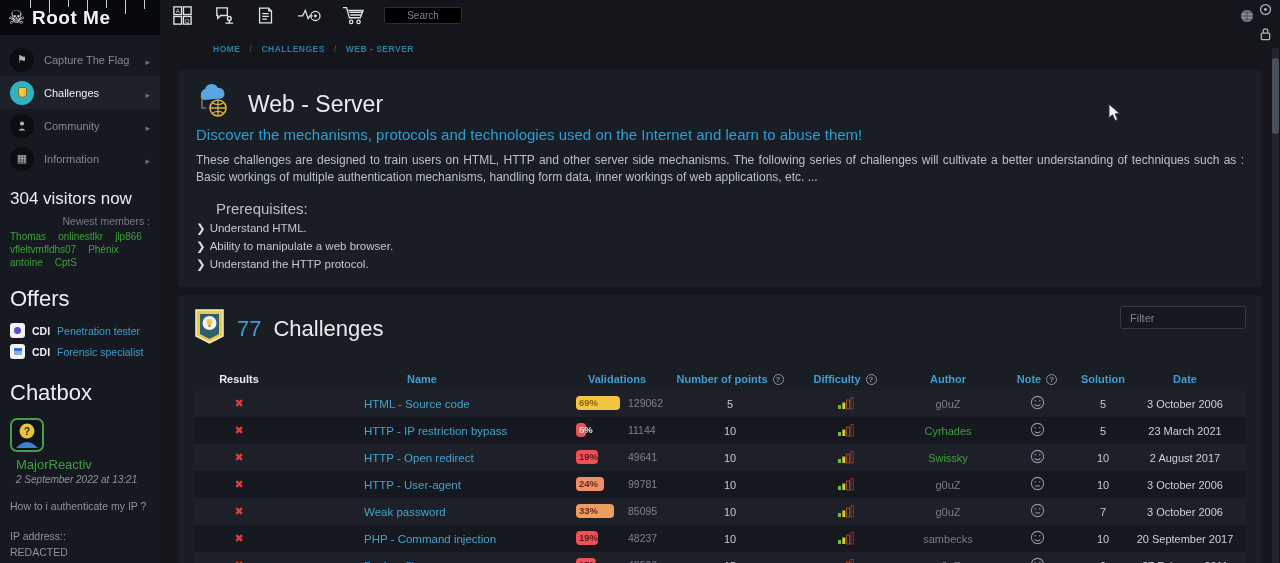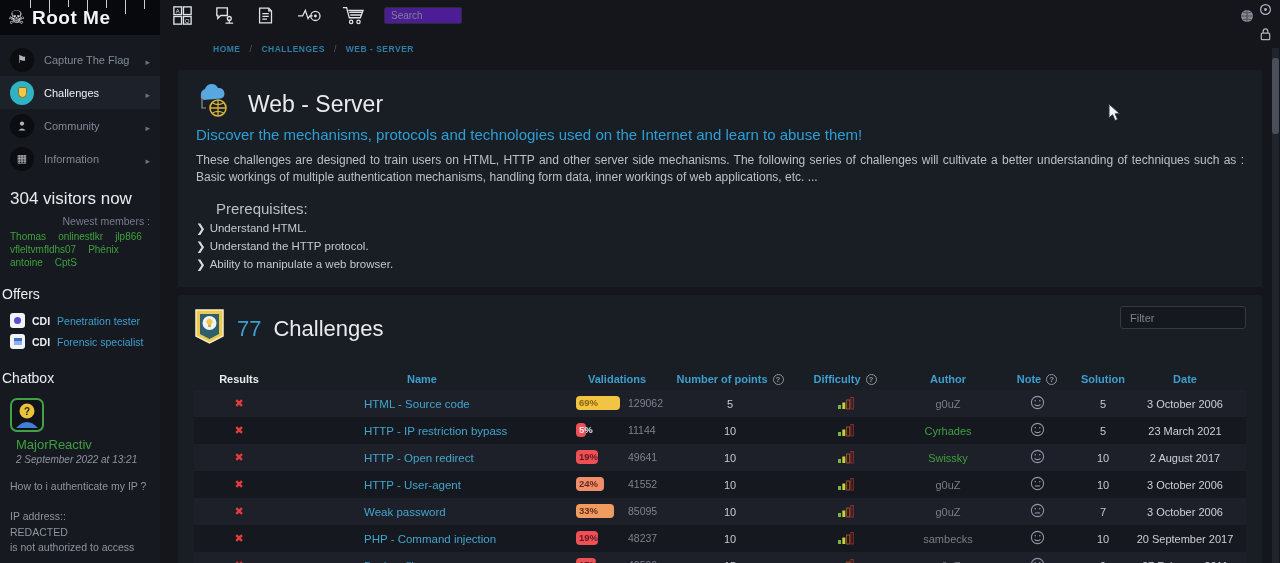--- a/index.html
+++ b/index.html
@@ -27,38 +27,38 @@
   .mi-shield { width:9px; height:11px; background:#f0c94a; border:1px solid #8a6d14; border-radius:2px 2px 5px 5px; }
   .mi-label { font-size:11px; color:#828a97; flex:1; }
   .menu-item.active .mi-label { color:#eef0f3; }
   .mi-arrow::after { content:"▸"; color:#6b7280; font-size:9px; }
 
   .visitors { color:#e9ebee; font-size:17px; padding:14px 10px 4px 10px; }
   .newest-label { color:#767e8b; font-size:10.5px; padding:2px 10px 4px 10px;text-align:right; }
   .members { display:flex; flex-wrap:wrap; column-gap:12px; row-gap:2px; padding:0 10px; }
   .member { color:#3fa03f; font-size:10px; }
 
-  .side-h2 { color:#eceef1; font-size:14px; padding:18px 10px 8px 2px; }
+  .side-h2 { color:#eceef1; font-size:22px; padding:18px 10px 8px 10px; }
   .offer-row { display:flex; align-items:center; gap:7px; padding:3px 10px; }
   .offer-logo { width:15px; height:15px; background:#f2f3f5; border-radius:3px; display:flex; align-items:center; justify-content:center; flex:0 0 15px; }
   .offer-logo .dot { width:7px; height:7px; border-radius:50%; background:#5a4fcf; }
   .offer-logo .bars { width:8px; height:7px; background:linear-gradient(#3d6fd0 40%, #8fb0e8 40%); }
   .offer-type { color:#eceef1; font-weight:bold; font-size:10.5px; }
   .offer-link { color:#3d9fd0; font-size:10.5px; }
 
   .chat { padding:4px 10px; }
   .avatar { width:34px; height:34px; border:2px solid #43a047; border-radius:7px; background:#10131a; display:block; }
   .chat-user { display:block; color:#3fa03f; font-size:13px; margin-top:5px; padding-left:6px; }
   .chat-time { color:#8d95a0; font-size:10px; font-style:italic; padding-left:6px; margin-top:2px; display:block; }
   .chat-msg { color:#8d95a0; font-size:10.5px; margin-top:14px; line-height:1.5; }
 
   
   .topbar { position:absolute; left:160px; top:0; width:1120px; height:30px; display:flex; align-items:center; gap:19px; padding-left:11px; }
   .tb-icon { color:#dfe3e8; display:flex; align-items:center; }
-  .search-box { width:78px; height:17px; background:#4c1d95; border:1px solid #2a2e36; border-radius:2px; color:#9aa2ad; font-size:10px; padding:0 6px; outline:none; }
+  .search-box { width:78px; height:17px; background:#000000; border:1px solid #2a2e36; border-radius:2px; color:#9aa2ad; font-size:10px; padding:0 6px; outline:none;text-align:center; }
   .search-box::placeholder { color:#7d828c; }
   .globe-icon { position:absolute; right:26px; top:9px; }
   .corner-icons { position:absolute; right:8px; top:2px; display:flex; flex-direction:column; gap:7px; z-index:9; }
 
   
   .breadcrumb { position:absolute; left:166px; top:44px; font-size:8.5px; letter-spacing:0.5px; display:flex; gap:9px; align-items:center;padding-left:47px; }
   .crumb { color:#2f7ea6; font-weight:bold; }
   .crumb-sep { color:#565d68; }
 
   
@@ -287,22 +287,22 @@
             <path d="M6 14 v10 h4" stroke="#8d95a0" stroke-width="1.2" fill="none"></path>
             <circle cx="6" cy="13" r="1.3" fill="#8d95a0"></circle>
           </svg>
       </span>
       <h1 class="page-title">Web - Server</h1>
     </div>
     <div class="subtitle">Discover the mechanisms, protocols and technologies used on the Internet and learn to abuse them!</div>
     <div class="desc">These challenges are designed to train users on HTML, HTTP and other server side mechanisms. The following series of challenges will cultivate a better understanding of techniques such as : Basic workings of multiple authentication mechanisms, handling form data, inner workings of web applications, etc. ...</div>
     <div class="prereq-label">Prerequisites:</div>
     <div class="prereq-item"><b>❯</b><span>Understand HTML.</span></div>
+    <div class="prereq-item"><b>❯</b><span>Ability to manipulate a web browser.</span></div>
     <div class="prereq-item"><b>❯</b><span>Understand the HTTP protocol.</span></div>
-    <div class="prereq-item"><b>❯</b><span>Ability to manipulate a web browser.</span></div>
   </div>
 
   <div class="panel panel-challenges">
     <div class="chal-head">
       <span>
         <svg width="31" height="37" viewBox="0 0 31 37">
             <path d="M2 2 h27 v26 l-13.5 7 L2 28 z" fill="#edc94d" stroke="#f7ecc8" stroke-width="1.5"></path>
             <path d="M6 6 h19 v20 l-9.5 5 L6 26 z" fill="#2e5f6e"></path>
             <circle cx="15.5" cy="15" r="7" fill="#f2f3f5"></circle>
             <circle cx="15.5" cy="13.8" r="3" fill="#edc94d"></circle>
@@ -406,21 +406,21 @@
               <path d="M4.3 8.7 Q7 11.2 9.7 8.7"></path>
             </svg></div>
           <div class="cell">10</div>
           <div class="cell date">2 August 2017</div>
         </div>
         <div class="trow dk">
           <div class="cell"><span class="xmark">✖</span></div>
           <div class="cell c-name"><a class="chal-link">HTTP - User-agent</a></div>
           <div class="cell c-valid">
             <span class="pill" style="width:28px;background:#ef8e68;color:rgba(60,14,16,0.8)">24%</span>
-            <span class="vcount">41552</span>
+            <span class="vcount">99781</span>
           </div>
           <div class="cell">10</div>
           <div class="cell"><svg width="17" height="14" viewBox="0 0 17 14">
               <rect x="1" y="9" width="3" height="4" fill="#7ab440"></rect>
               <rect x="5.3" y="6.5" width="3" height="6.5" fill="#c9cf36"></rect>
               <rect x="9.6" y="4" width="3" height="9" fill="none" stroke="#c05a28" opacity="0.8"></rect>
               <rect x="13.9" y="1.5" width="2.4" height="11.5" fill="none" stroke="#b03030" opacity="0.8"></rect>
             </svg></div>
           <div class="cell author" style="color:#787d87">g0uZ</div>
           <div class="cell"><svg width="15" height="15" viewBox="0 0 14 14" fill="none" stroke="#8f96a3" stroke-width="1">

